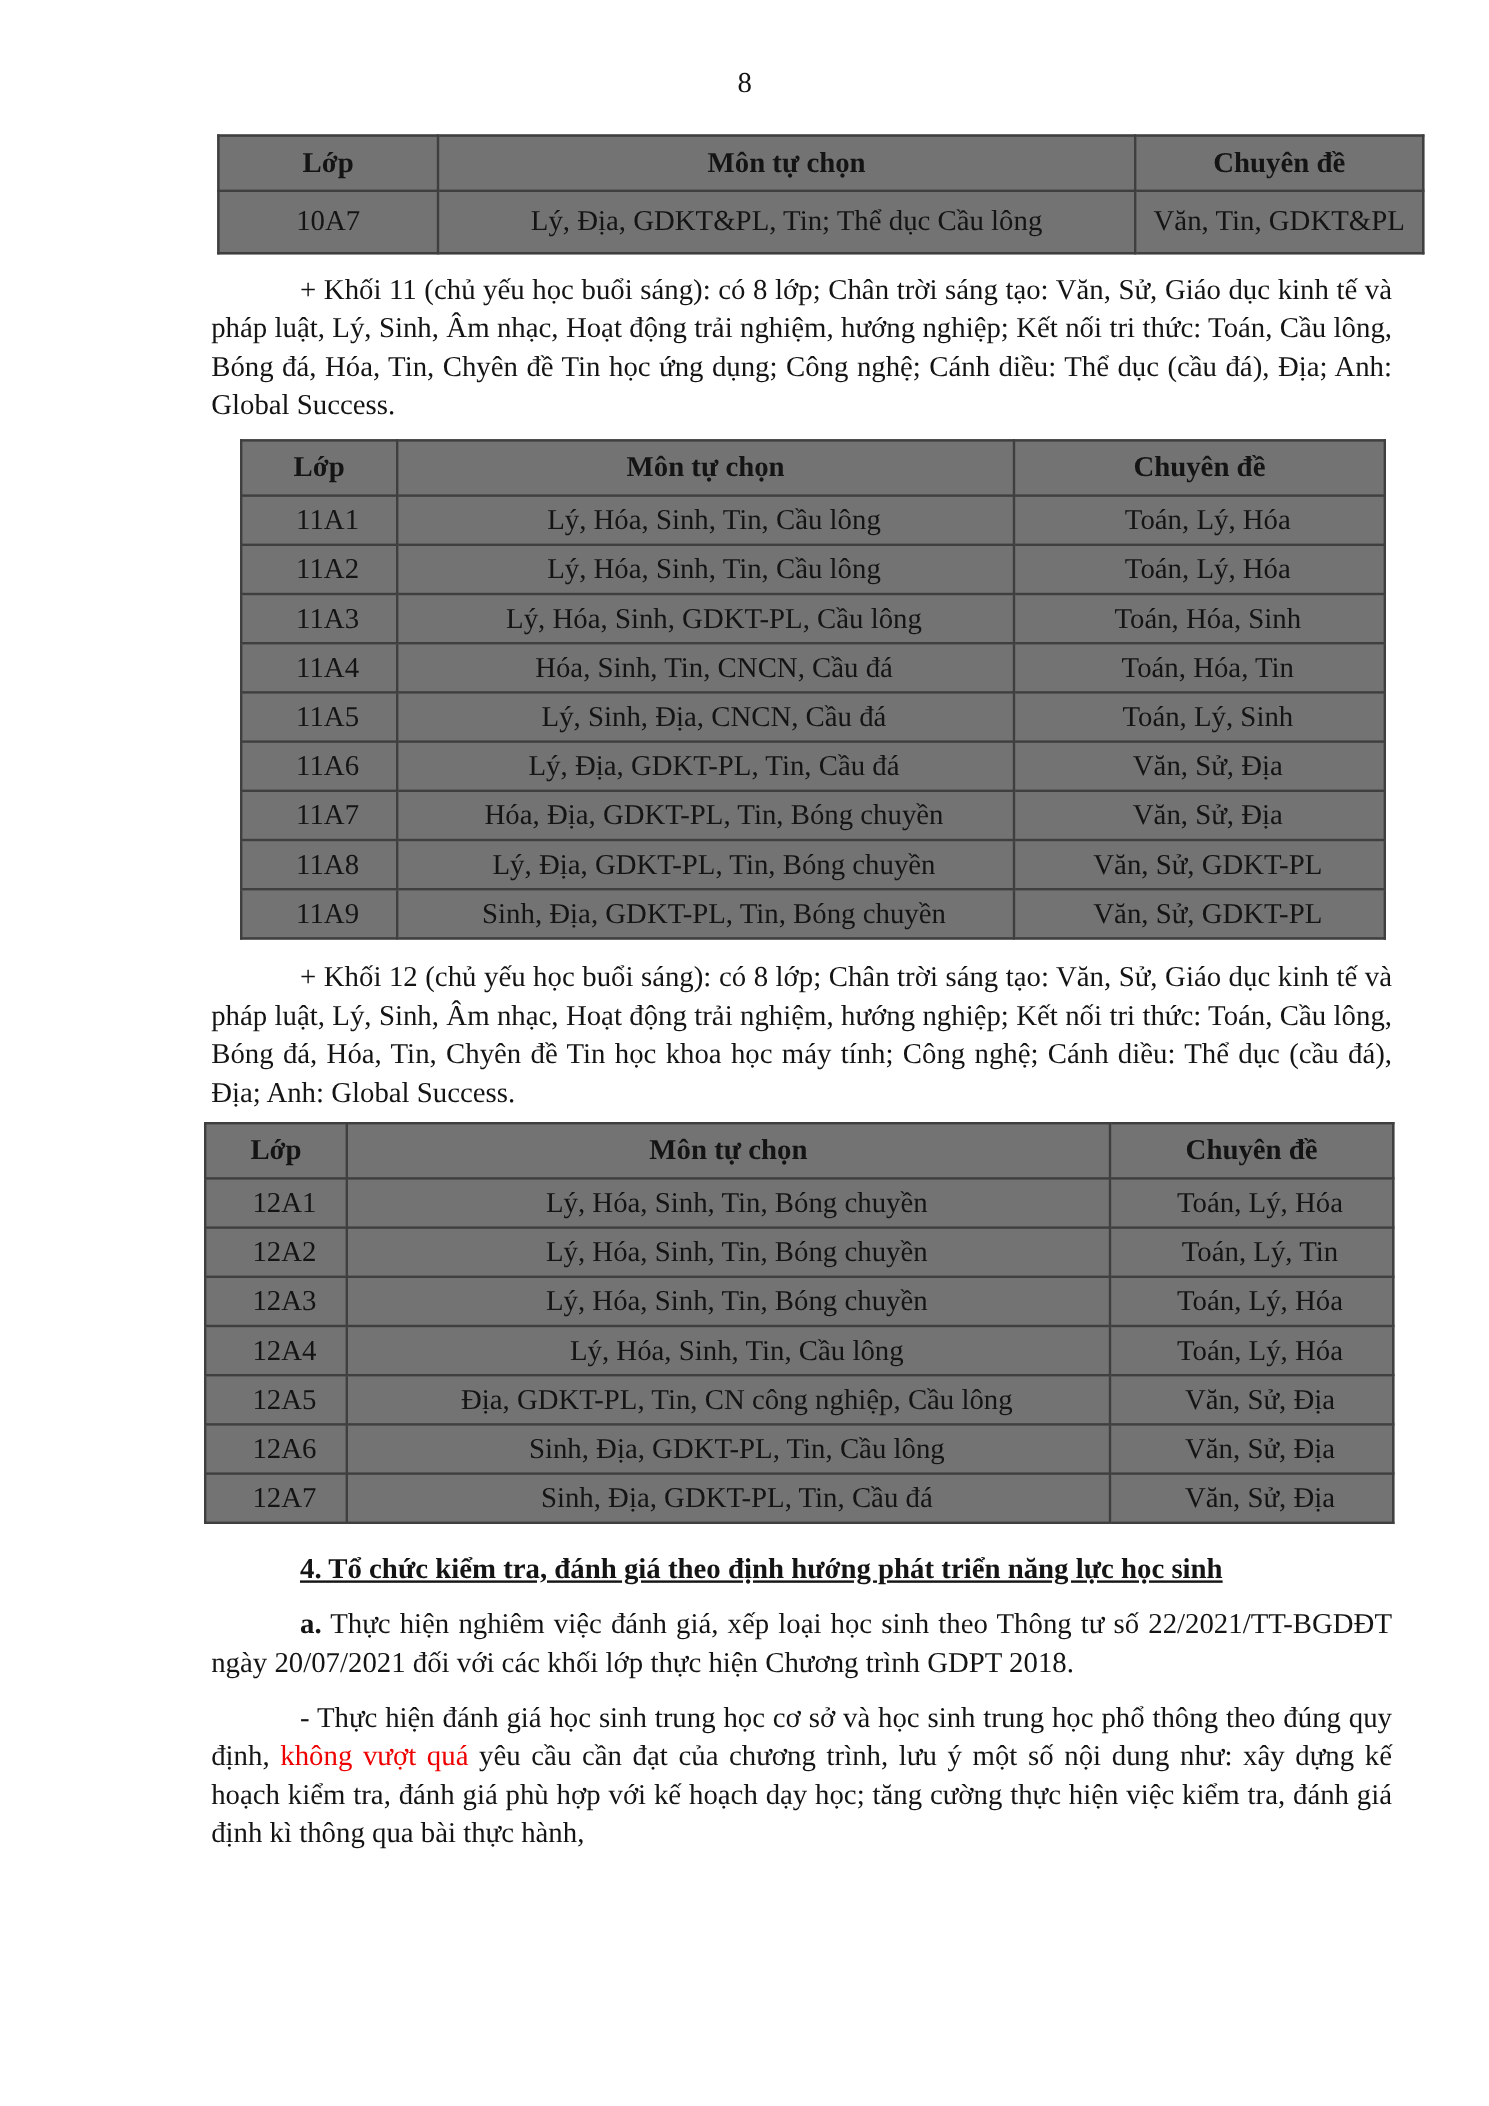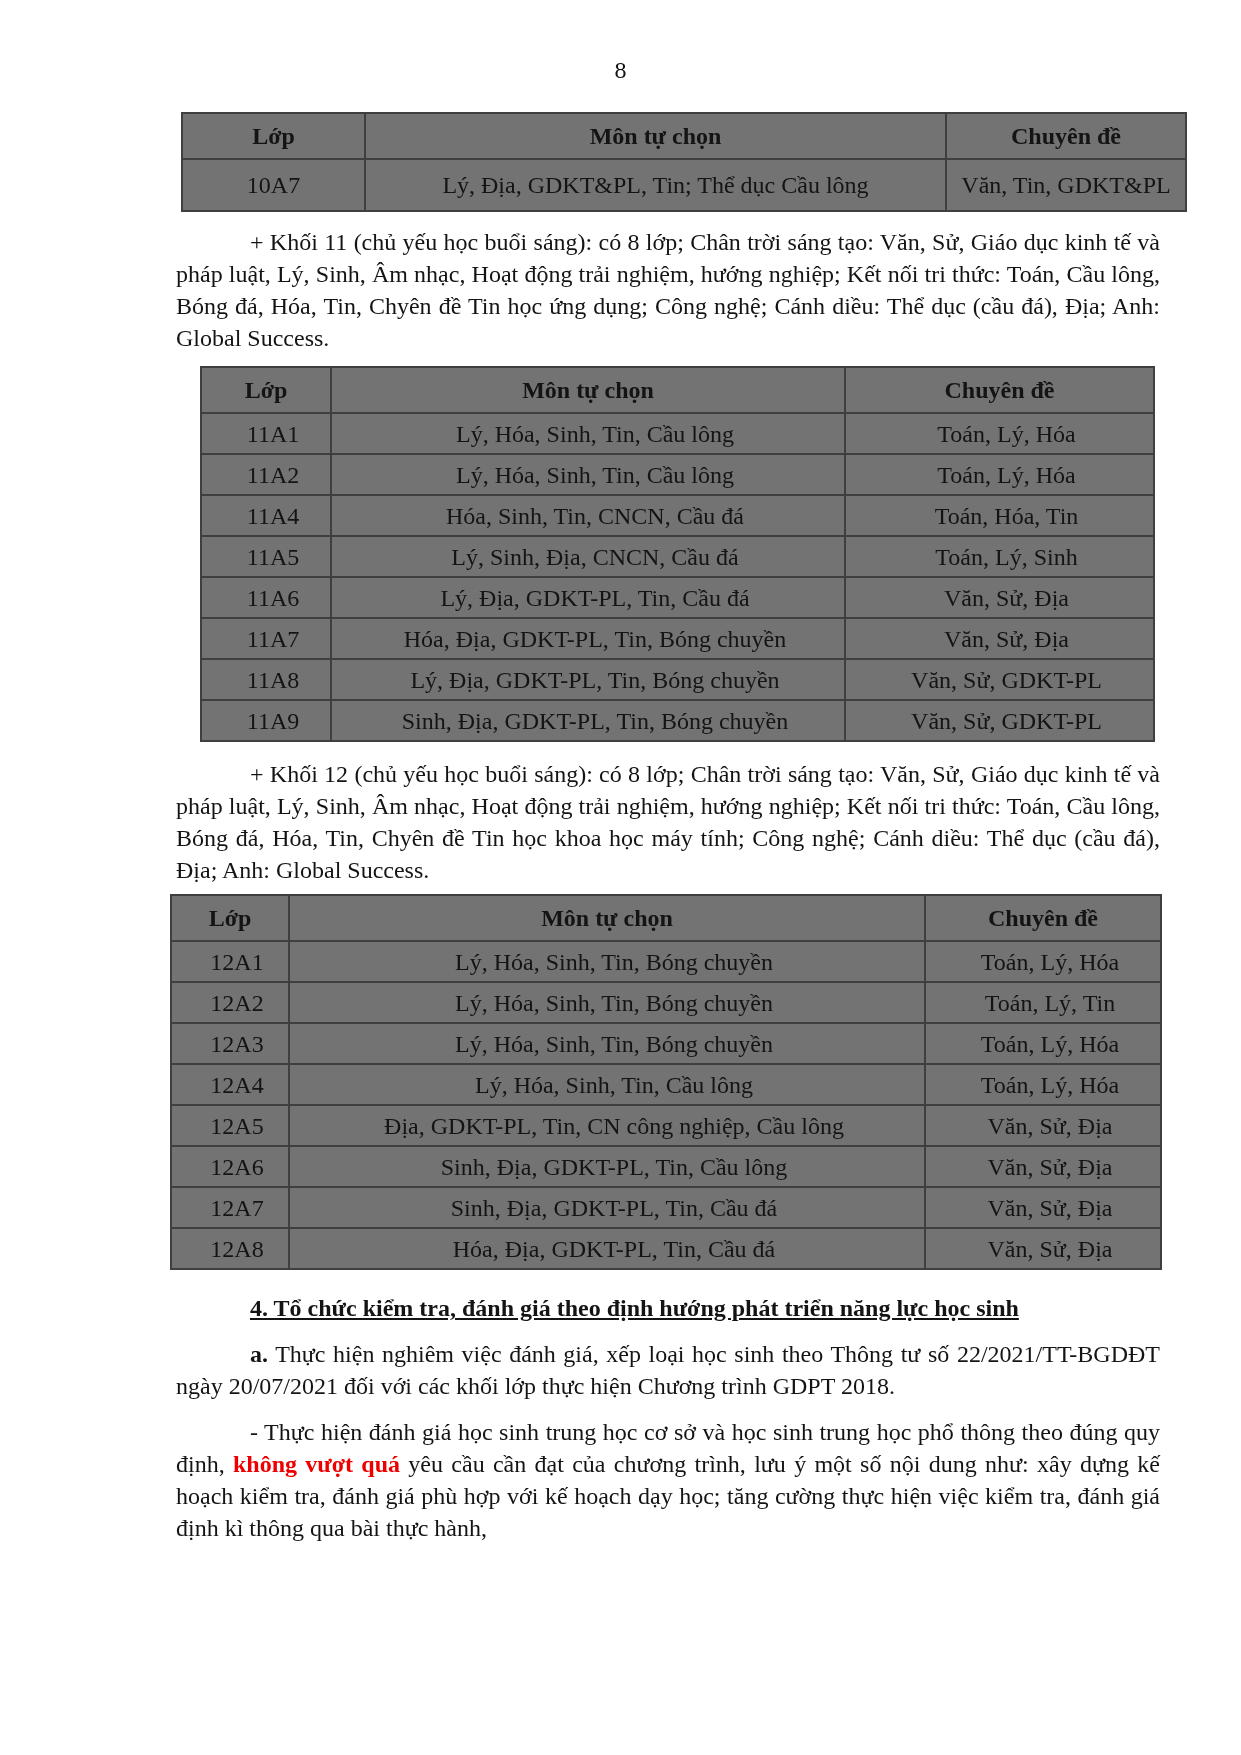--- a/index.html
+++ b/index.html
@@ -45,21 +45,21 @@
     margin:22px 0 0 176px;
     width:984px;
     font-weight:bold;
     text-align:justify;
     text-indent:74px;
     text-decoration:underline;
   }
   .p-a { margin-top:14px; }
   .p-b { margin-top:14px; }
   .p-a b { font-weight:bold; }
-  .red { color:#ee0000; font-weight:bold; }
+  .red { color:#ee0000; font-weight:normal; }
 </style>
 </head>
 <body>
 
 <div class="page">
 
   <div class="page-number">8</div>
 
   <table class="t1">
     <colgroup>
@@ -103,20 +103,25 @@
         <td>11A1</td>
         <td>Lý, Hóa, Sinh, Tin, Cầu lông</td>
         <td>Toán, Lý, Hóa</td>
       </tr>
       <tr>
         <td>11A2</td>
         <td>Lý, Hóa, Sinh, Tin, Cầu lông</td>
         <td>Toán, Lý, Hóa</td>
       </tr>
       <tr>
+        <td>11A3</td>
+        <td>Lý, Hóa, Sinh, GDKT-PL, Cầu lông</td>
+        <td>Toán, Hóa, Sinh</td>
+      </tr>
+      <tr>
         <td>11A4</td>
         <td>Hóa, Sinh, Tin, CNCN, Cầu đá</td>
         <td>Toán, Hóa, Tin</td>
       </tr>
       <tr>
         <td>11A5</td>
         <td>Lý, Sinh, Địa, CNCN, Cầu đá</td>
         <td>Toán, Lý, Sinh</td>
       </tr>
       <tr>
@@ -186,25 +191,20 @@
       <tr>
         <td>12A6</td>
         <td>Sinh, Địa, GDKT-PL, Tin, Cầu lông</td>
         <td>Văn, Sử, Địa</td>
       </tr>
       <tr>
         <td>12A7</td>
         <td>Sinh, Địa, GDKT-PL, Tin, Cầu đá</td>
         <td>Văn, Sử, Địa</td>
       </tr>
-      <tr>
-        <td>12A8</td>
-        <td>Hóa, Địa, GDKT-PL, Tin, Cầu đá</td>
-        <td>Văn, Sử, Địa</td>
-      </tr>
     </tbody>
   </table>
 
   <p class="heading">4. Tổ chức kiểm tra, đánh giá theo định hướng phát triển năng lực học sinh</p>
 
   <p class="para p-a"><b>a.</b><span> Thực hiện nghiêm việc đánh giá, xếp loại học sinh theo Thông tư số 22/2021/TT-BGDĐT ngày 20/07/2021 đối với các khối lớp thực hiện Chương trình GDPT 2018.</span></p>
 
   <p class="para p-b"><span>- Thực hiện đánh giá học sinh trung học cơ sở và học sinh trung học phổ thông theo đúng quy định, </span><b class="red">không vượt quá</b><span> yêu cầu cần đạt của chương trình, lưu ý một số nội dung như: xây dựng kế hoạch kiểm tra, đánh giá phù hợp với kế hoạch dạy học; tăng cường thực hiện việc kiểm tra, đánh giá định kì thông qua bài thực hành,</span></p>
 
 </div>

